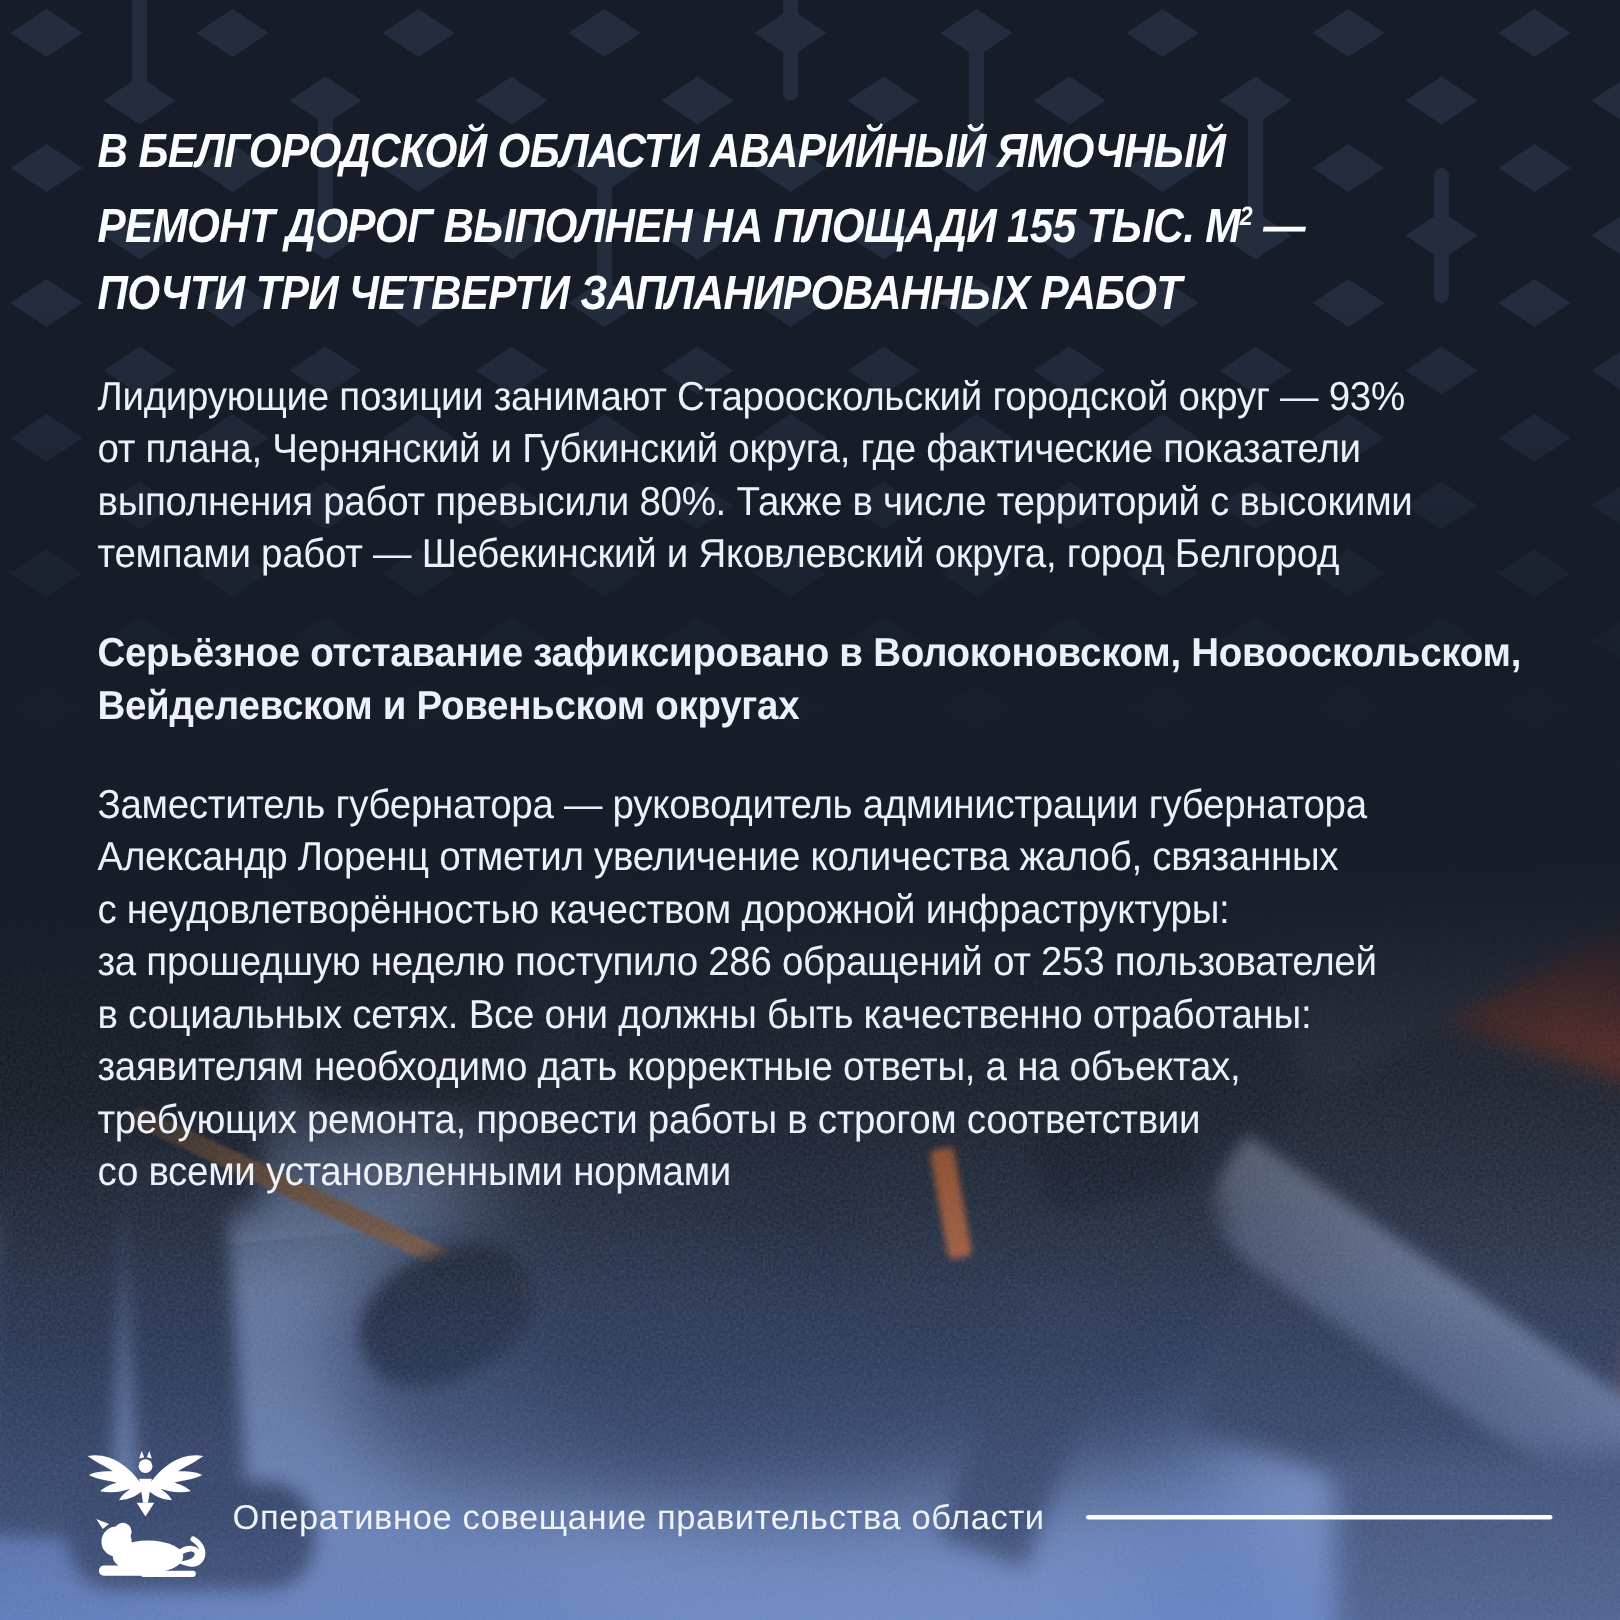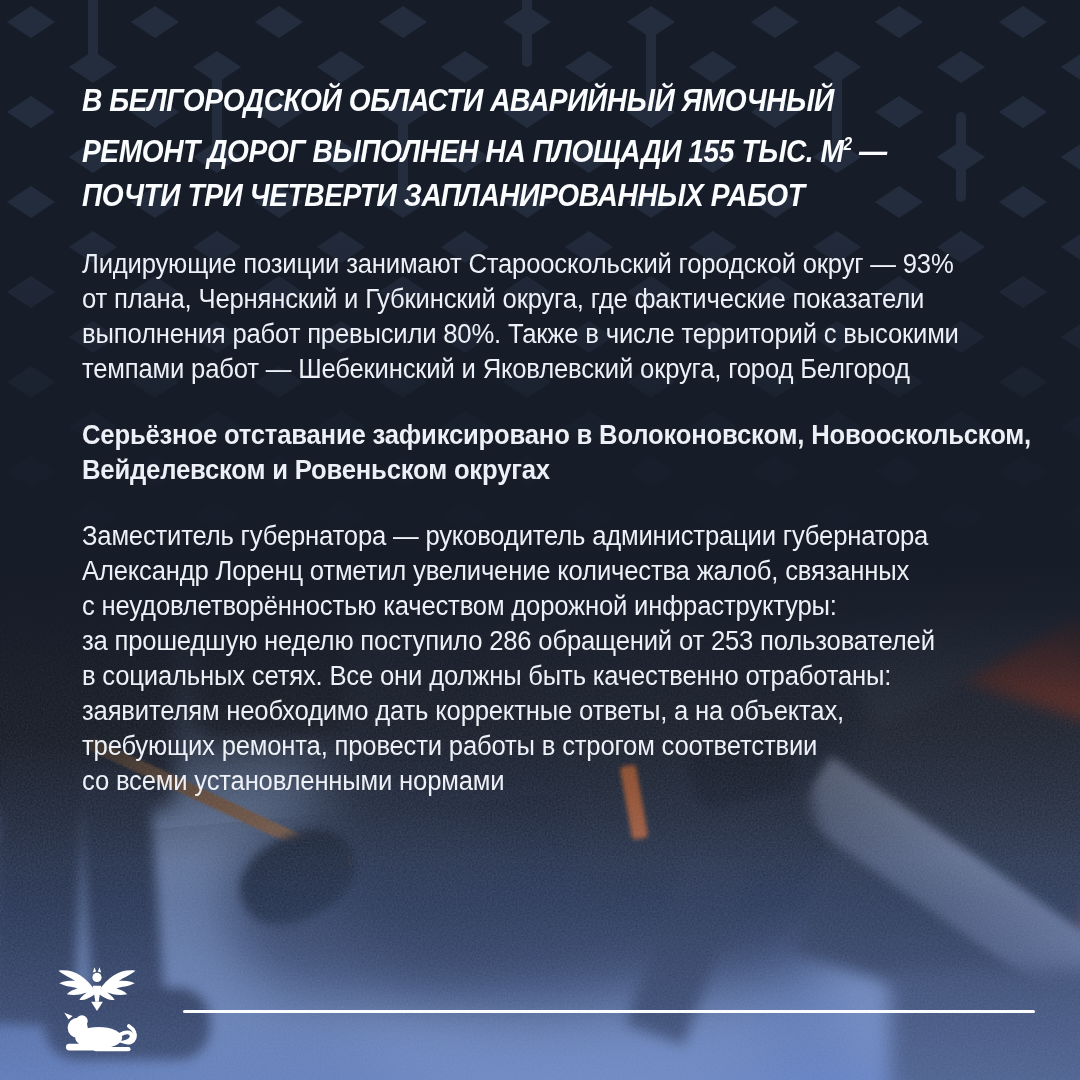--- a/index.html
+++ b/index.html
@@ -45,21 +45,21 @@
   .sh-handle{left:88px;top:176px;width:290px;height:13px;border-radius:7px;
     background:linear-gradient(90deg,#3a2a1a,#7b4f28 45%,#8a5a2e);filter:blur(1px);
     transform:rotate(25deg);transform-origin:0 50%;}
   .sh-blade{left:238px;top:276px;width:120px;height:82px;background:#0c1016;filter:blur(5px);border-radius:45%;transform:rotate(-28deg);}
   .grain{left:0;top:0;opacity:.5;}
   .blue-veil{left:0;top:0;width:100%;height:100%;
     background:linear-gradient(180deg,rgba(40,55,90,0) 32%,rgba(72,100,165,.35) 66%,rgba(104,134,204,.55) 100%);}
   .top-fade{left:0;top:0;width:100%;height:100%;
     background:linear-gradient(180deg,#161c28 0%,rgba(22,28,40,.9) 9%,rgba(22,28,40,.45) 28%,rgba(22,28,40,0) 58%);}
   
-  .content{position:absolute;left:82px;top:78px;width:990px;z-index:5;}
+  .content{position:absolute;left:65px;top:78px;width:990px;z-index:5;}
   .headline{
     margin:0 0 30px 0;white-space:pre-line;
     font-size:32px;line-height:44px;font-weight:700;font-style:italic;
     letter-spacing:-.5px;color:#fafcfe;
     transform:scaleX(.88);transform-origin:0 0;width:1130px;
   }
   .headline sup{font-size:.55em;font-style:italic;}
   .body-text{
     margin:0 0 31px 0;white-space:pre-line;
     font-size:27px;line-height:35px;font-weight:400;
@@ -168,16 +168,17 @@
 
         <ellipse cx="52" cy="88" rx="28" ry="13"></ellipse>
         <circle cx="27" cy="76" r="12"></circle>
         <circle cx="32" cy="68" r="7"></circle>
         <path d="M16 66 L11 58 L21 62 Z"></path>
         <rect x="13" y="95" width="42" height="8" rx="4"></rect>
         <rect x="46" y="99" width="44" height="5" rx="2.5"></rect>
         <path d="M78 84 C92 76 97 90 83 93 C95 97 101 82 88 74" fill="none" stroke="#ffffff" stroke-width="4.5" stroke-linecap="round"></path>
       </g>
     </svg>
+    <div class="footer-label">Оперативное совещание правительства области</div>
     <div class="footer-line"></div>
   </div>
 
 </div>
 
 </body></html>

